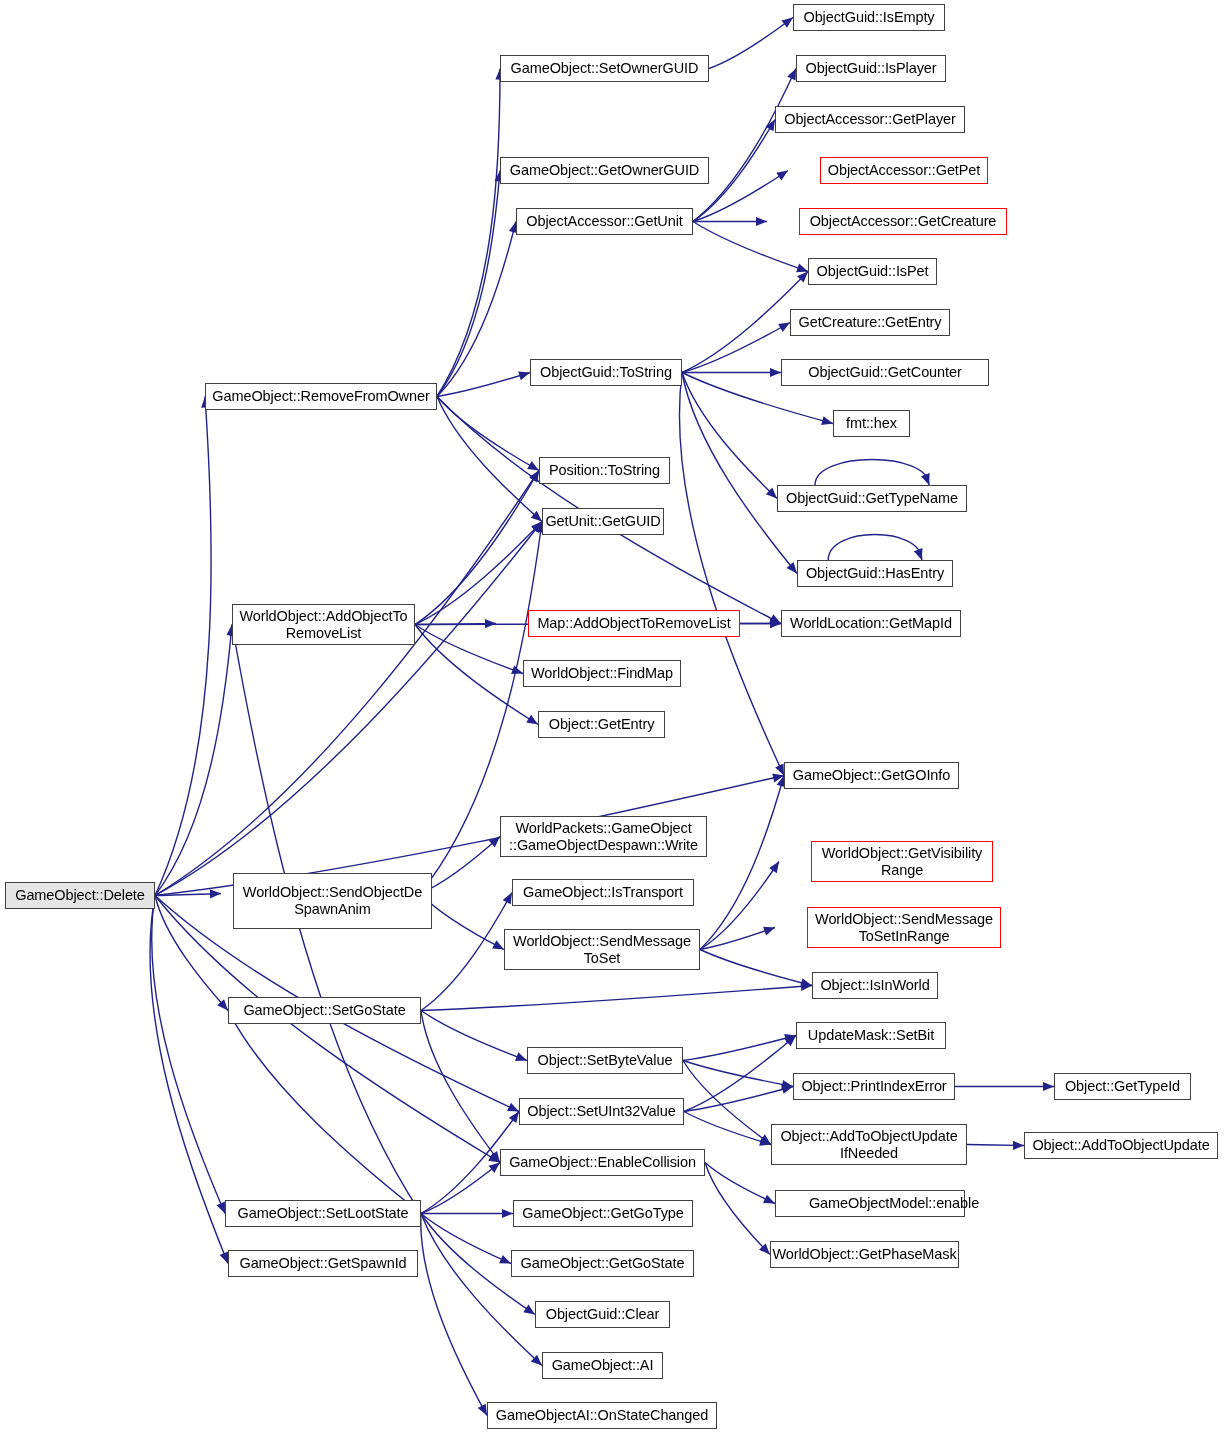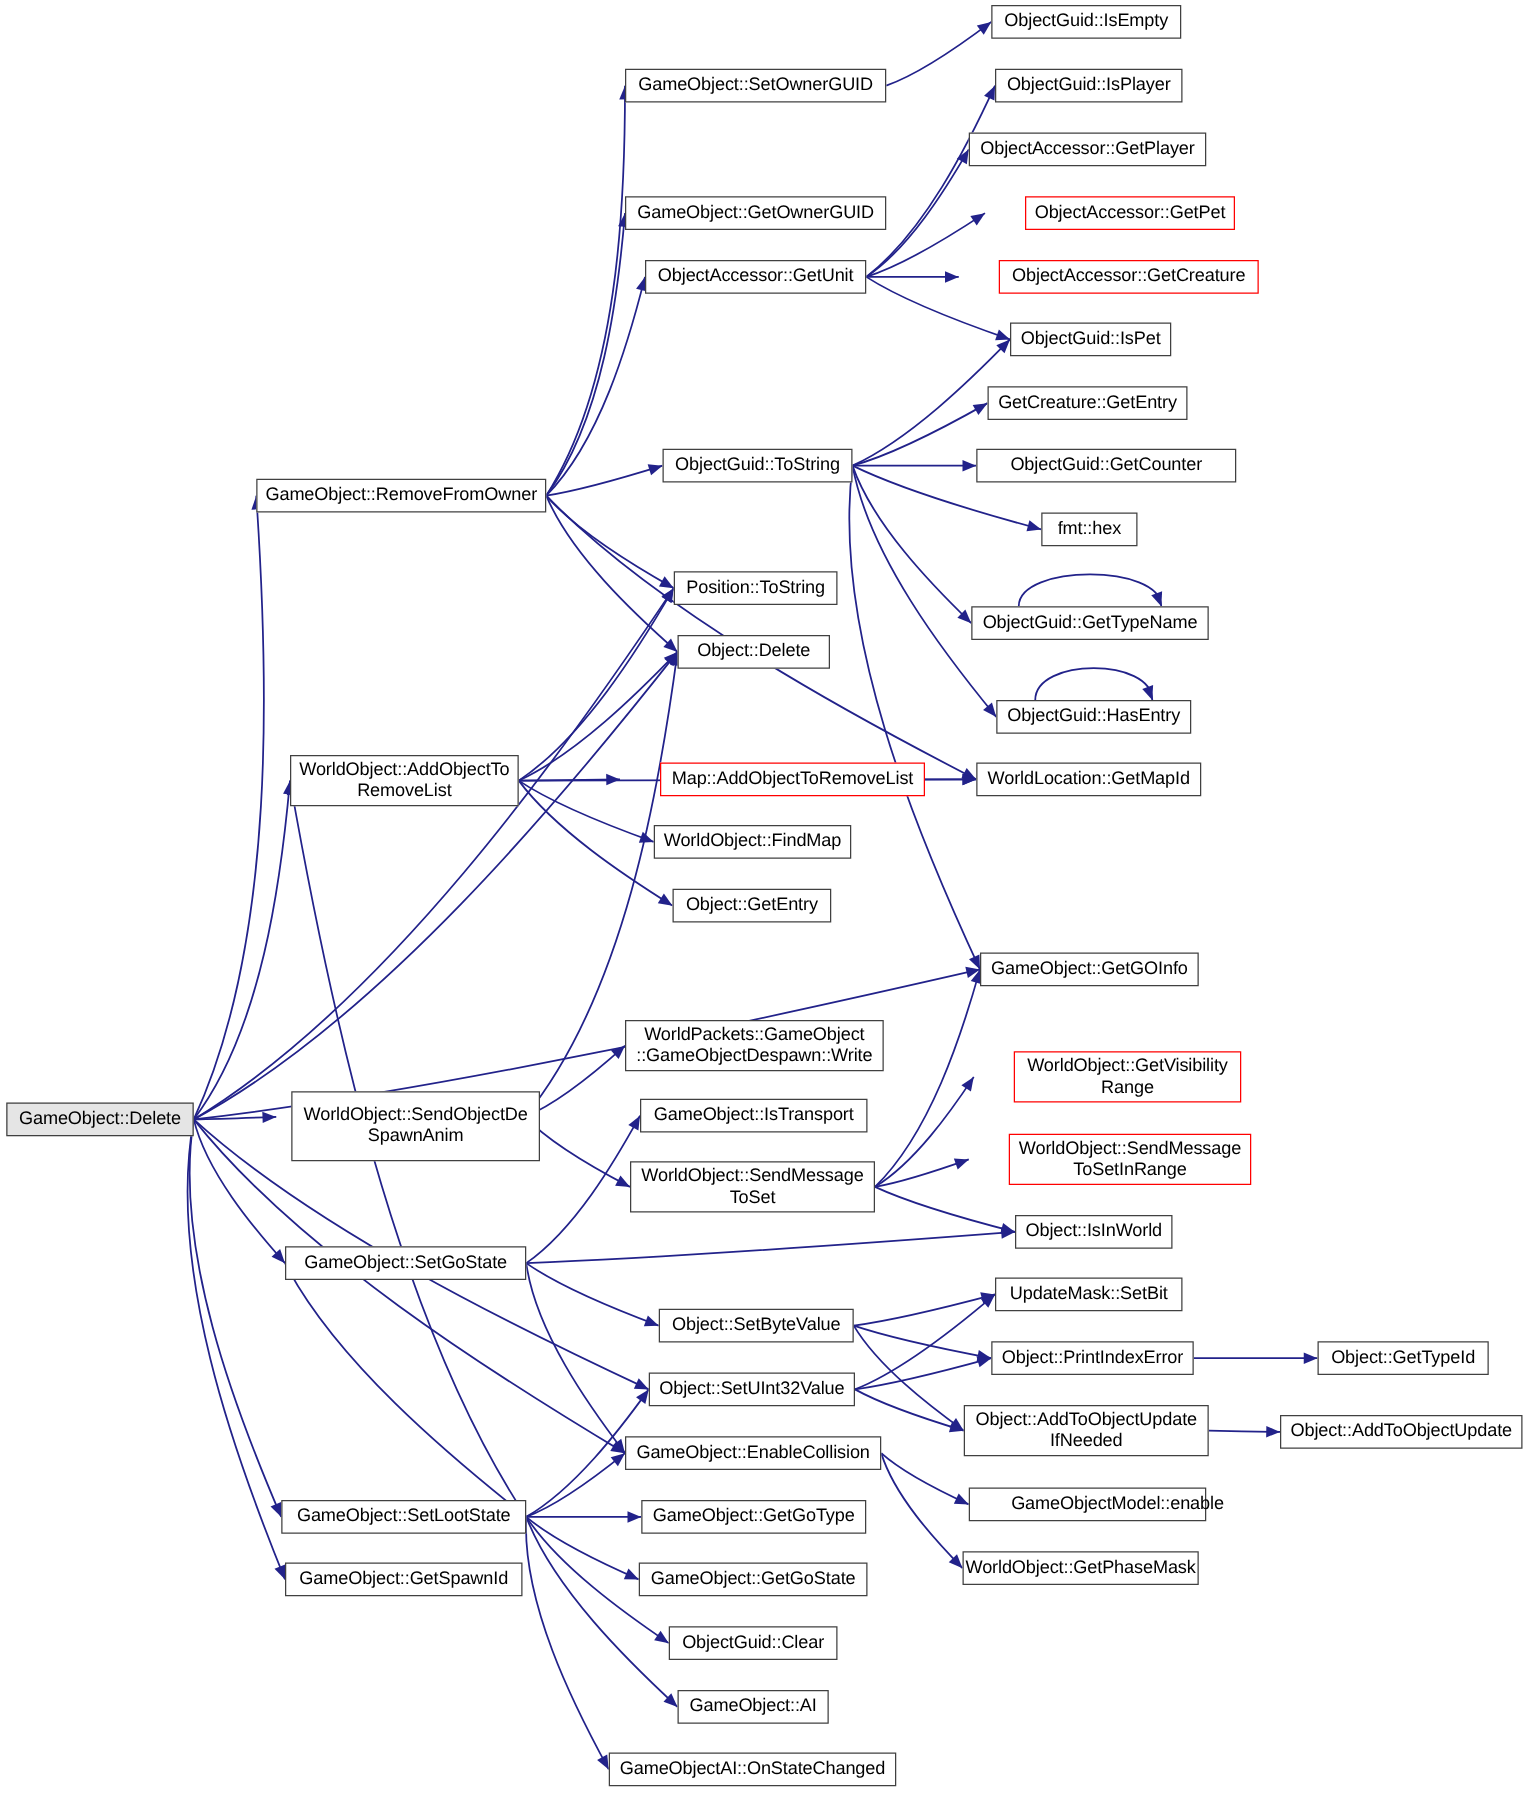--- a/index.html
+++ b/index.html
@@ -350,21 +350,21 @@
       <div class="node-box" style="left: 221px; top: 873px; width: 199px; height: 56px; margin-left: 12px;">WorldObject::SendObjectDe
 SpawnAnim</div>
       <div class="node-box" style="left: 228px; top: 997px; width: 193px; height: 27px;">GameObject::SetGoState</div>
       <div class="node-box" style="left: 225px; top: 1200px; width: 196px; height: 27px;">GameObject::SetLootState</div>
       <div class="node-box" style="left: 228px; top: 1250px; width: 190px; height: 27px;">GameObject::GetSpawnId</div>
       <div class="node-box" style="left: 500px; top: 55px; width: 209px; height: 27px;">GameObject::SetOwnerGUID</div>
       <div class="node-box" style="left: 500px; top: 157px; width: 209px; height: 27px;">GameObject::GetOwnerGUID</div>
       <div class="node-box" style="left: 516px; top: 208px; width: 177px; height: 27px;">ObjectAccessor::GetUnit</div>
       <div class="node-box" style="left: 530px; top: 359px; width: 152px; height: 27px;">ObjectGuid::ToString</div>
       <div class="node-box" style="left: 539px; top: 457px; width: 131px; height: 27px;">Position::ToString</div>
-      <div class="node-box" style="left: 542px; top: 508px; width: 122px; height: 27px;">Object::Delete</div>
+      <div class="node-box" style="left: 542px; top: 508px; width: 122px; height: 27px;">GetUnit::GetGUID</div>
       <div class="node-box red" style="left: 496px; top: 610px; width: 212px; height: 27px;">Map::AddObjectToRemoveList</div>
       <div class="node-box" style="left: 523px; top: 660px; width: 158px; height: 27px;">WorldObject::FindMap</div>
       <div class="node-box" style="left: 538px; top: 711px; width: 127px; height: 27px;">Object::GetEntry</div>
       <div class="node-box" style="left: 500px; top: 816px; width: 207px; height: 41px;">WorldPackets::GameObject
 ::GameObjectDespawn::Write</div>
       <div class="node-box" style="left: 512px; top: 879px; width: 182px; height: 27px;">GameObject::IsTransport</div>
       <div class="node-box" style="left: 504px; top: 929px; width: 196px; height: 41px;">WorldObject::SendMessage
 ToSet</div>
       <div class="node-box" style="left: 527px; top: 1047px; width: 156px; height: 27px;">Object::SetByteValue</div>
       <div class="node-box" style="left: 519px; top: 1098px; width: 165px; height: 27px;">Object::SetUInt32Value</div>

